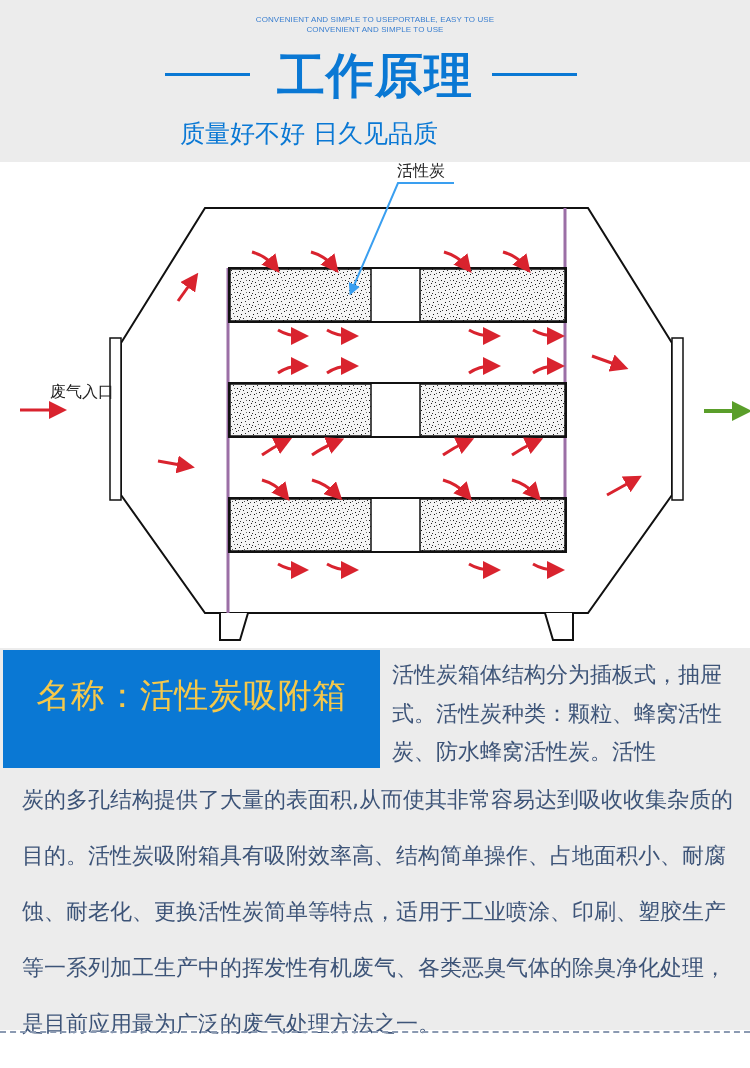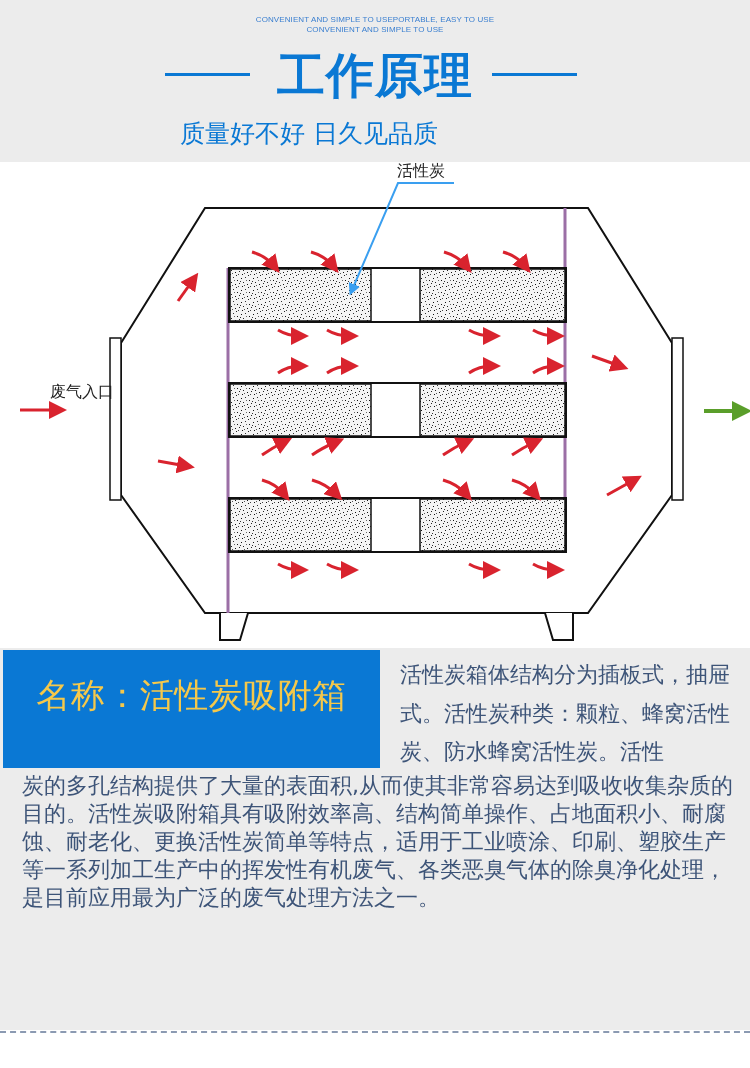--- a/index.html
+++ b/index.html
@@ -15,22 +15,22 @@
   .title { position: absolute; left: 268px; width: 214px; top: 0; text-align: center; color: #0a78d4; font-size: 48px; font-weight: bold; line-height: 62px; letter-spacing: 1px; }
   .subtitle { position: absolute; top: 116px; left: 0; width: 618px; text-align: center; color: #0a78d4; font-size: 25px; line-height: 36px; }
   .diagram { position: absolute; top: 162px; left: 0; width: 750px; height: 486px; background: #fff; }
   .diagram svg { position: absolute; left: 0; top: 0; }
   .label { position: absolute; font-family: "DejaVu Serif", serif; color: #222; font-size: 16px; }
   .label.carbon { left: 397px; top: 161px; }
   .label.inlet { left: 8px; top: 382px; margin-left: 42px; }
   .info { position: absolute; top: 648px; left: 0; width: 750px; height: 382px; background: #ececec; }
   .name-box { position: absolute; left: 3px; top: 650px; width: 377px; height: 118px; background: #0a78d4; }
   .name-text { position: absolute; left: 0; top: 0; width: 377px; height: 92px; display: flex; align-items: center; justify-content: center; color: #f5c84a; font-size: 34px; letter-spacing: 0.5px; }
-  .desc-first { position: absolute; left: 400px; top: 656px; width: 350px; color: #3d5478; font-size: 22px; line-height: 38.5px; }
-  .desc-rest { position: absolute; left: 22px; top: 772px; width: 712px; color: #3d5478; font-size: 22px; line-height: 28px; }
+  .desc-first { position: absolute; left: 392px; top: 656px; width: 350px; color: #3d5478; font-size: 22px; line-height: 38.5px; }
+  .desc-rest { position: absolute; left: 22px; top: 772px; width: 712px; color: #3d5478; font-size: 22px; line-height: 56px; }
   .dash { position: absolute; left: 0; top: 1031px; width: 750px; height: 0; border-top: 2px dashed #8b9ab2; }
 </style>
 </head>
 <body>
 
 <div class="header">
   <div class="eng eng1">CONVENIENT AND SIMPLE TO USEPORTABLE, EASY TO USE</div>
   <div class="eng eng2">CONVENIENT AND SIMPLE TO USE</div>
   <div class="title-row">
     <div class="title-line left"></div>

